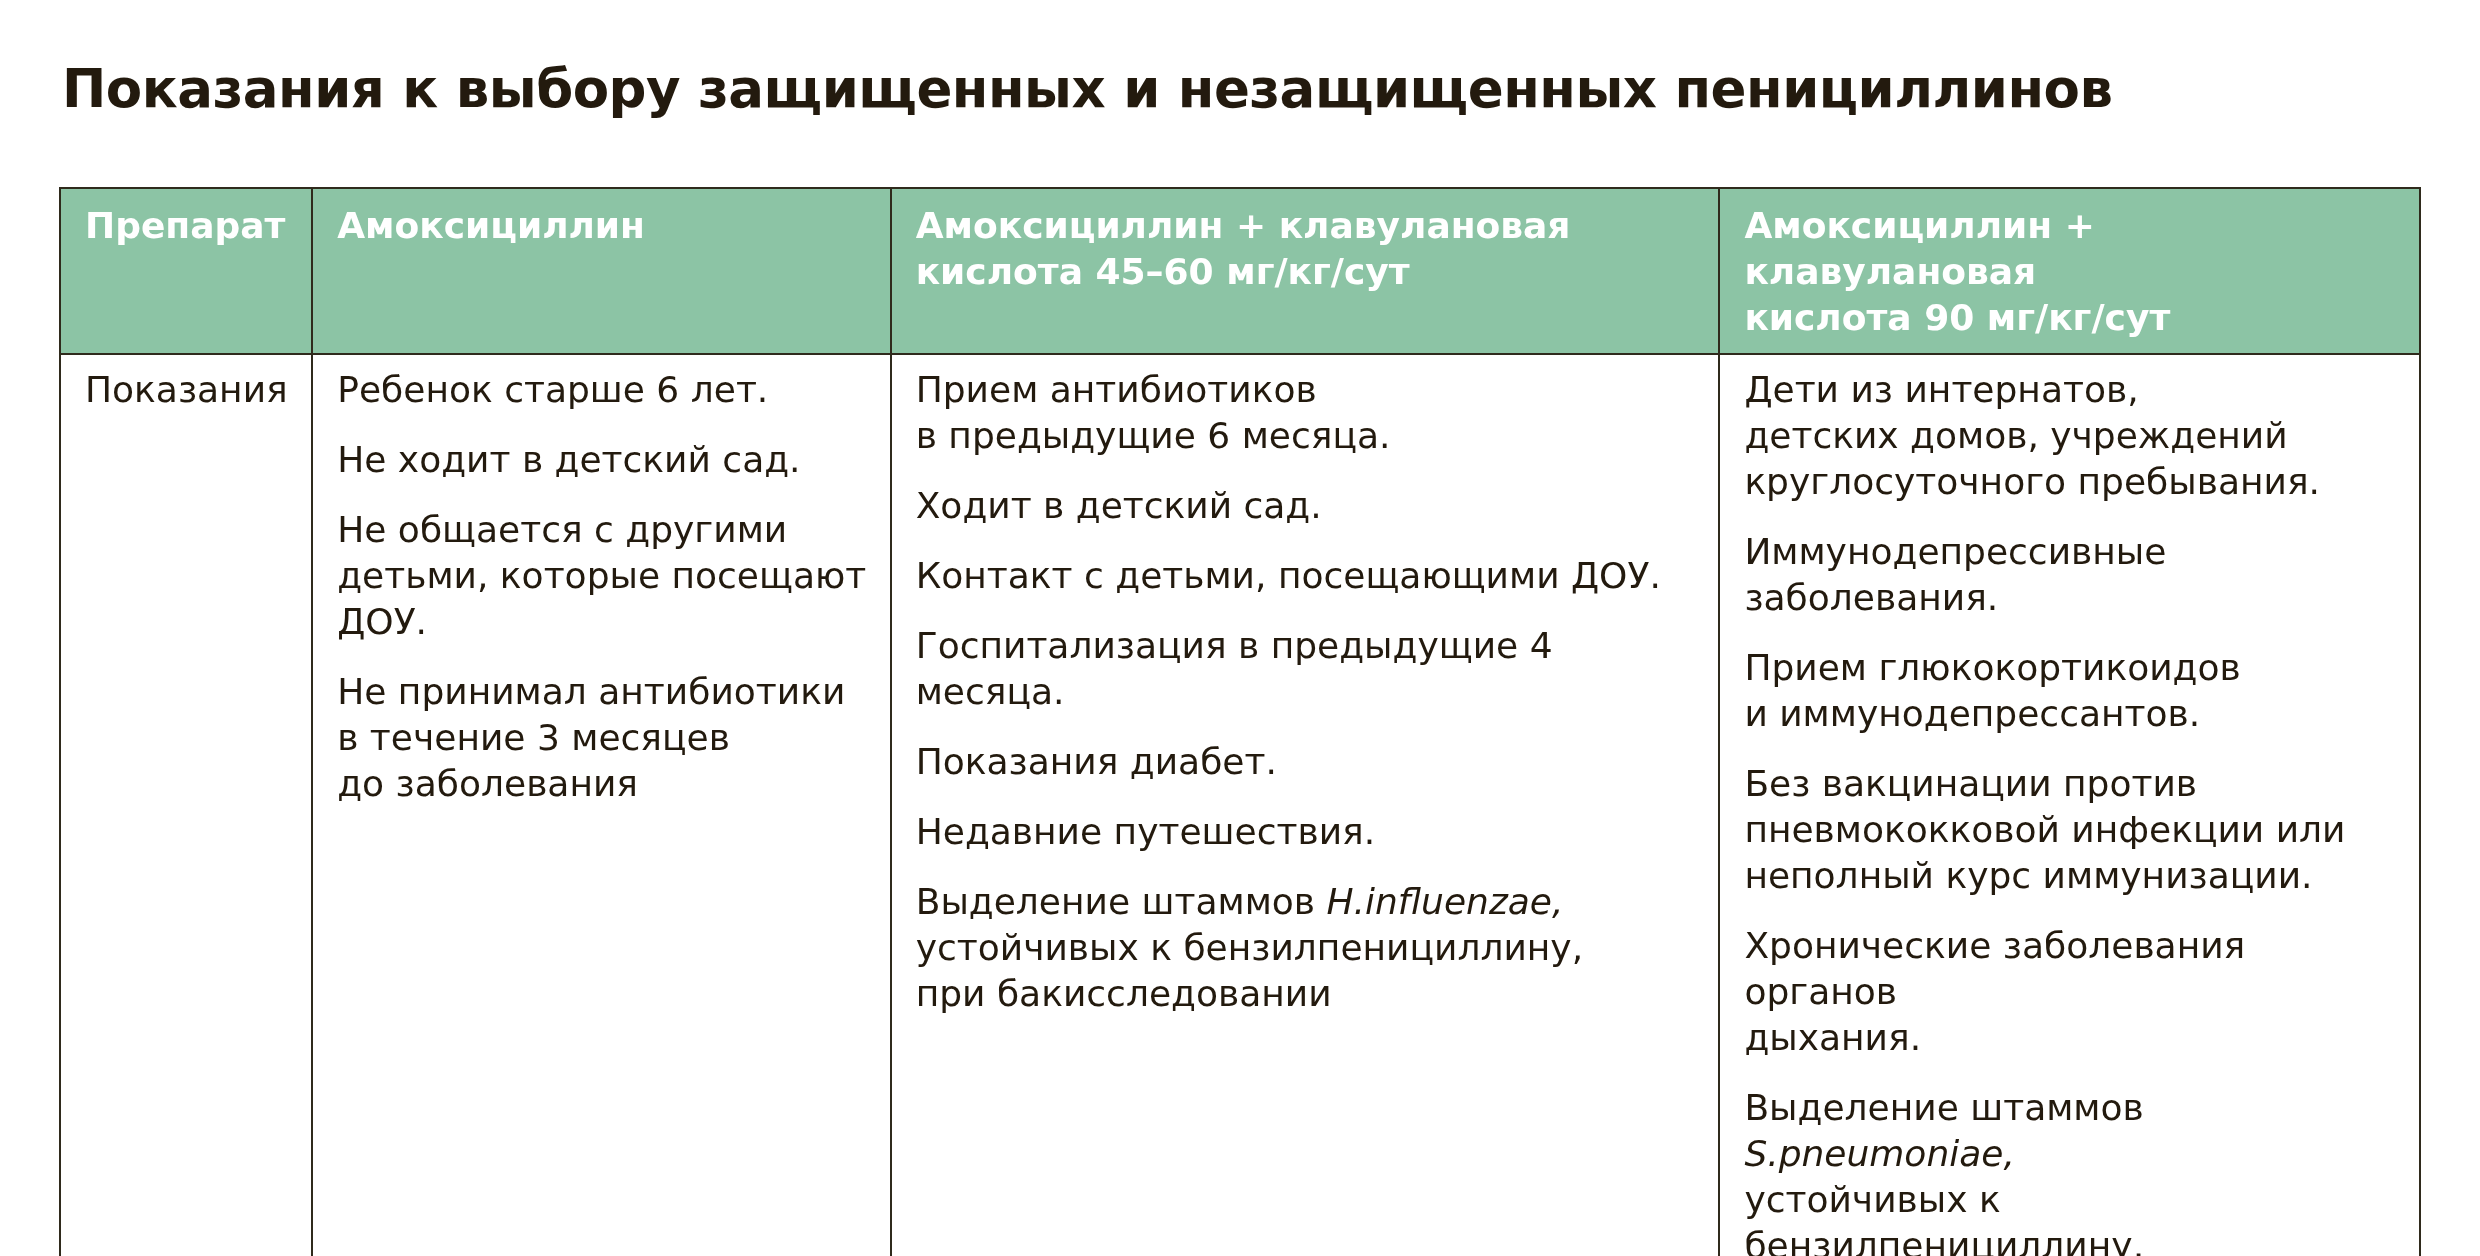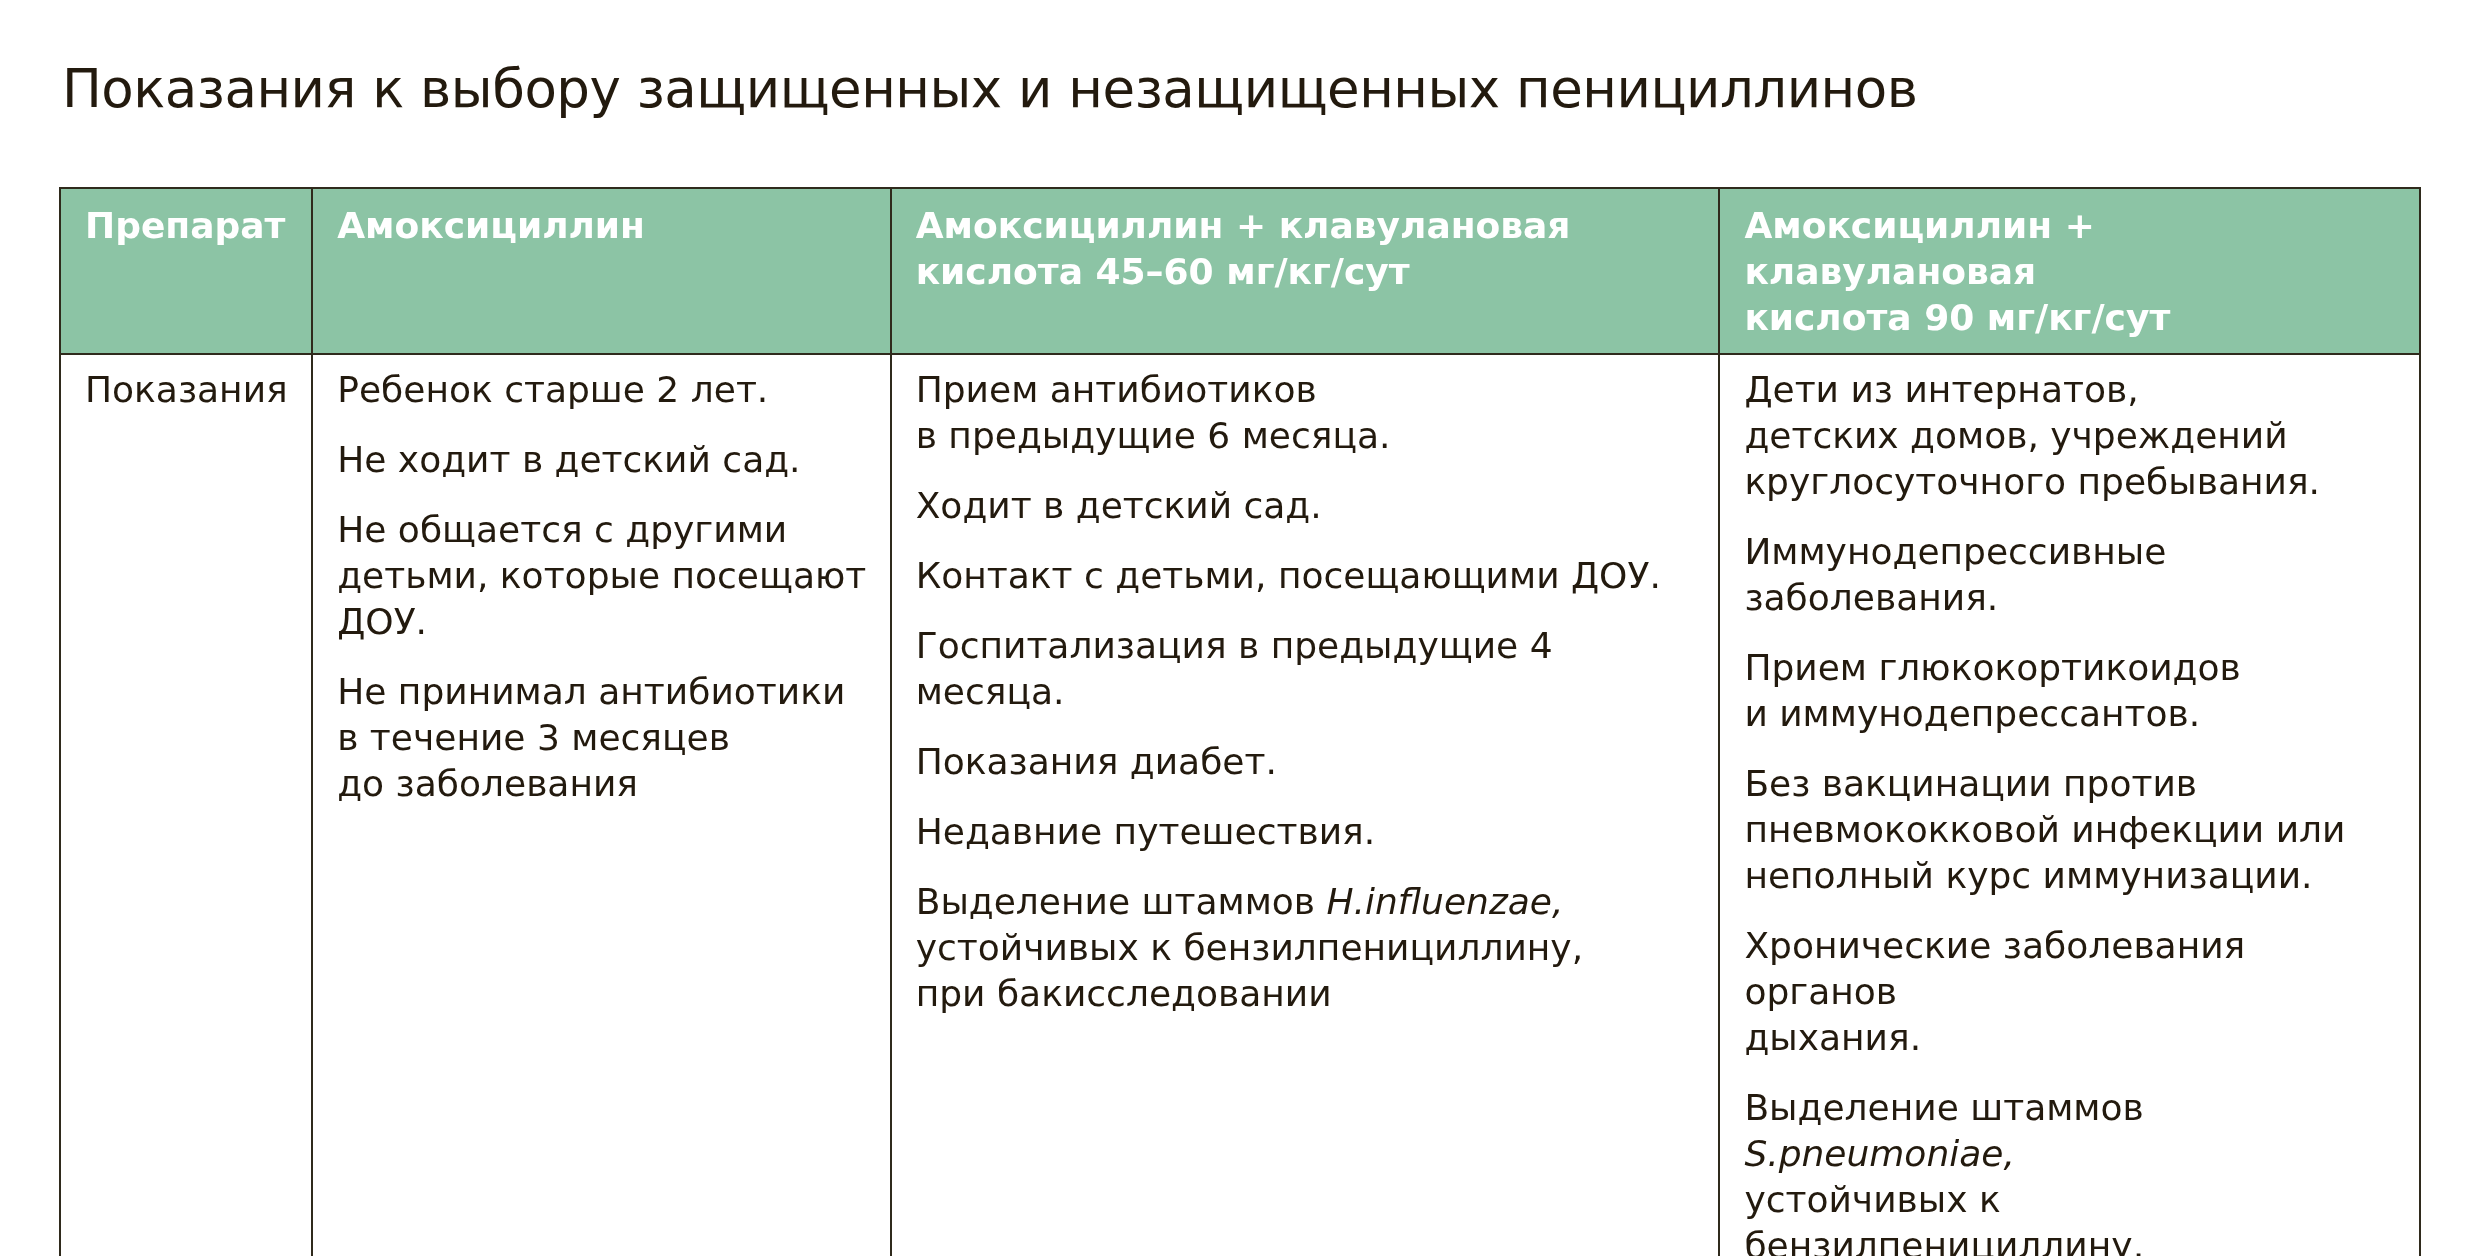--- a/index.html
+++ b/index.html
@@ -3,21 +3,21 @@
 <meta charset="utf-8">
 <style>
   html, body { margin: 0; padding: 0; background: #ffffff; }
   body {
     width: 2480px; height: 1256px; position: relative; overflow: hidden;
     font-family: "DejaVu Sans", "Liberation Sans", sans-serif;
     color: #231a0e;
   }
   .title {
     position: absolute; left: 62px; top: 58px;
-    font-size: 53px; font-weight: normal; letter-spacing: -0.5px;
+    font-size: 53px; font-weight: bold; letter-spacing: -0.5px;
     color: #231a0e; white-space: nowrap;
   }
   table.grid {
     position: absolute; left: 59px; top: 187px;
     width: 2362px; border-collapse: collapse; table-layout: fixed;
   }
   table.grid th, table.grid td {
     border: 2px solid #2f2a1c;
     vertical-align: top; text-align: left;
   }
@@ -57,21 +57,21 @@
       <th><span class="para">Амоксициллин + клавулановая
 кислота 45–60 мг/кг/сут</span></th>
       <th><span class="para">Амоксициллин + клавулановая
 кислота 90 мг/кг/сут</span></th>
     </tr>
   </thead>
   <tbody>
     <tr>
       <td><span>Показания</span></td>
       <td>
-        <p class="para">Ребенок старше 2 лет.</p>
+        <p class="para">Ребенок старше 6 лет.</p>
         <p class="para">Не ходит в детский сад.</p>
         <p class="para">Не общается с другими
 детьми, которые посещают
 ДОУ.</p>
         <p class="para">Не принимал антибиотики
 в течение 3 месяцев
 до заболевания</p>
       </td>
       <td>
         <p class="para">Прием антибиотиков

